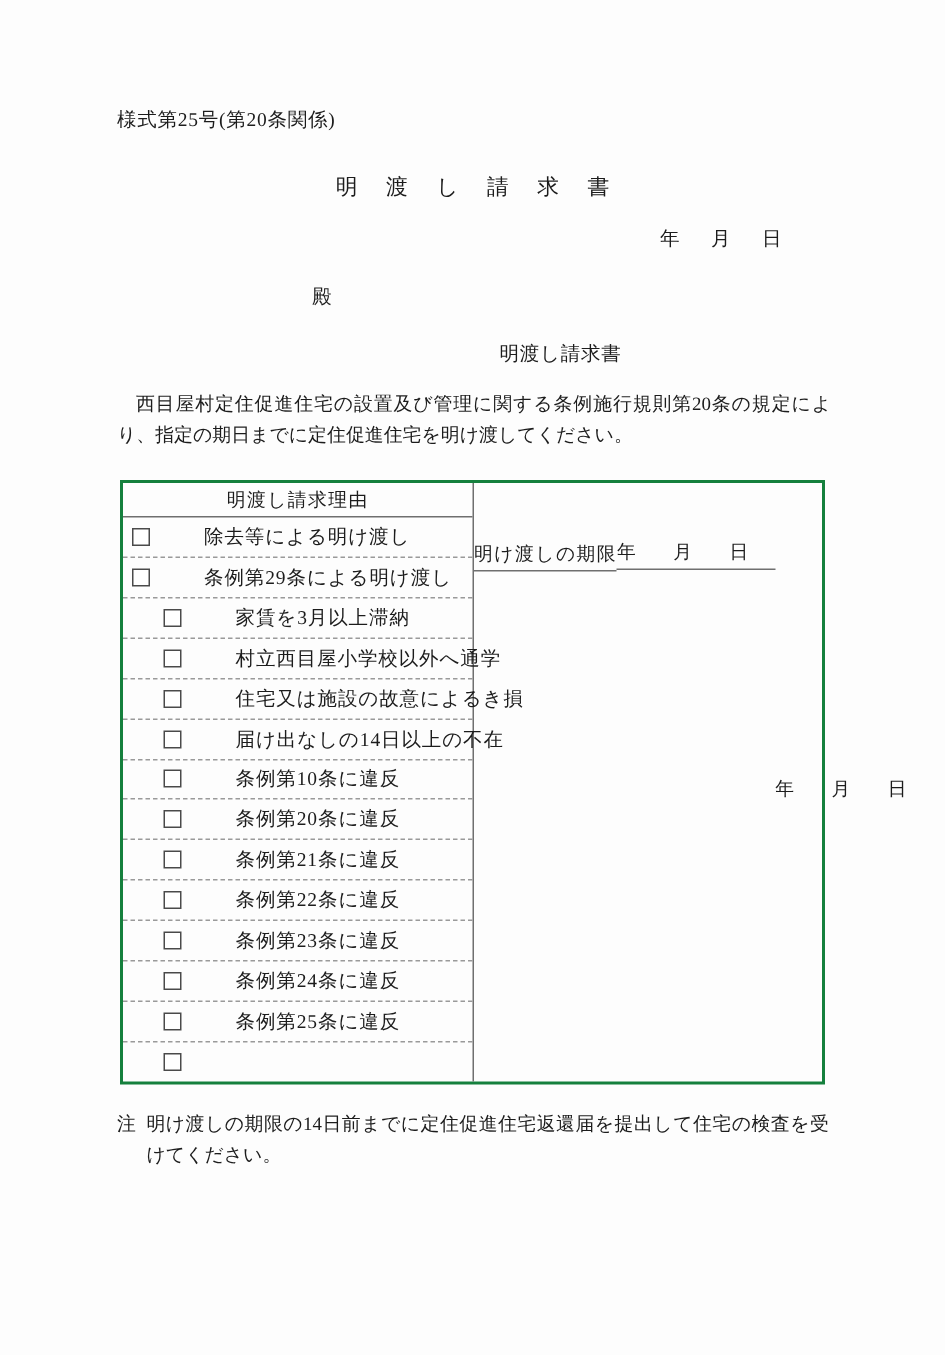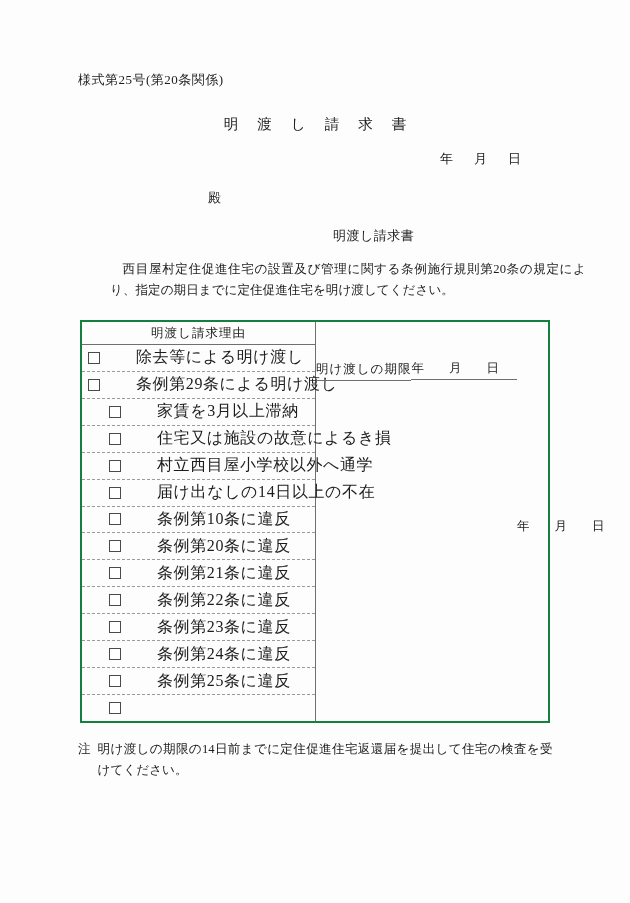--- a/index.html
+++ b/index.html
@@ -38,21 +38,20 @@
 
   .addressee { left: 208px; top: 189px; font-size: 13px; }
   .sender { left: 333px; top: 227px; font-size: 13px; letter-spacing: 0.5px; }
 
   .body-paragraph {
     left: 78px; top: 259px; width: 476px;
     font-size: 12.6px;
     line-height: 21px;
     text-indent: 1em;
     text-align: justify;
-    margin-left: 32px;
   }
 
   
   .request-table {
     left: 80px; top: 320px;
     width: 470px; height: 403px;
     border: 2px solid #15803d;
     box-sizing: border-box;
     display: flex;
     background: #fdfdfd;
@@ -88,21 +87,21 @@
     box-sizing: border-box;
   }
   .reason-row:not(:last-child) { border-bottom: 1px dashed #9a9a9a; }
   .reason-row.indent-1 { padding-left: 27px; }
   .checkbox {
     width: 10px; height: 10px; flex: none;
     border: 1px solid #4a4a4a;
     background: #fff;
     margin-right: 20px;
   }
-  .reason-label { font-size: 16px; letter-spacing: 0.6px; white-space: nowrap; padding-left: 16px; }
+  .reason-label { font-size: 13px; letter-spacing: 0.6px; white-space: nowrap; padding-left: 16px; }
 
   .deadline-row {
     height: 22px; flex: none;
     border-bottom: 1px solid #6f6f6f;
     display: flex; align-items: center; justify-content: flex-end;
     gap: 25px; padding-right: 18px;
     box-sizing: border-box;
     font-size: 12.5px;
   }
   .deadline-merged {
@@ -159,25 +158,25 @@
           <div class="reason-row">
     <span class="checkbox"></span>
     <span class="reason-label">条例第29条による明け渡し</span>
   </div>
           <div class="reason-row indent-1">
     <span class="checkbox"></span>
     <span class="reason-label">家賃を3月以上滞納</span>
   </div>
           <div class="reason-row indent-1">
     <span class="checkbox"></span>
+    <span class="reason-label">村立西目屋小学校以外へ通学</span>
+  </div>
+          <div class="reason-row indent-1">
+    <span class="checkbox"></span>
     <span class="reason-label">住宅又は施設の故意によるき損</span>
-  </div>
-          <div class="reason-row indent-1">
-    <span class="checkbox"></span>
-    <span class="reason-label">村立西目屋小学校以外へ通学</span>
   </div>
           <div class="reason-row indent-1">
     <span class="checkbox"></span>
     <span class="reason-label">届け出なしの14日以上の不在</span>
   </div>
           <div class="reason-row indent-1">
     <span class="checkbox"></span>
     <span class="reason-label">条例第10条に違反</span>
   </div>
           <div class="reason-row indent-1">

